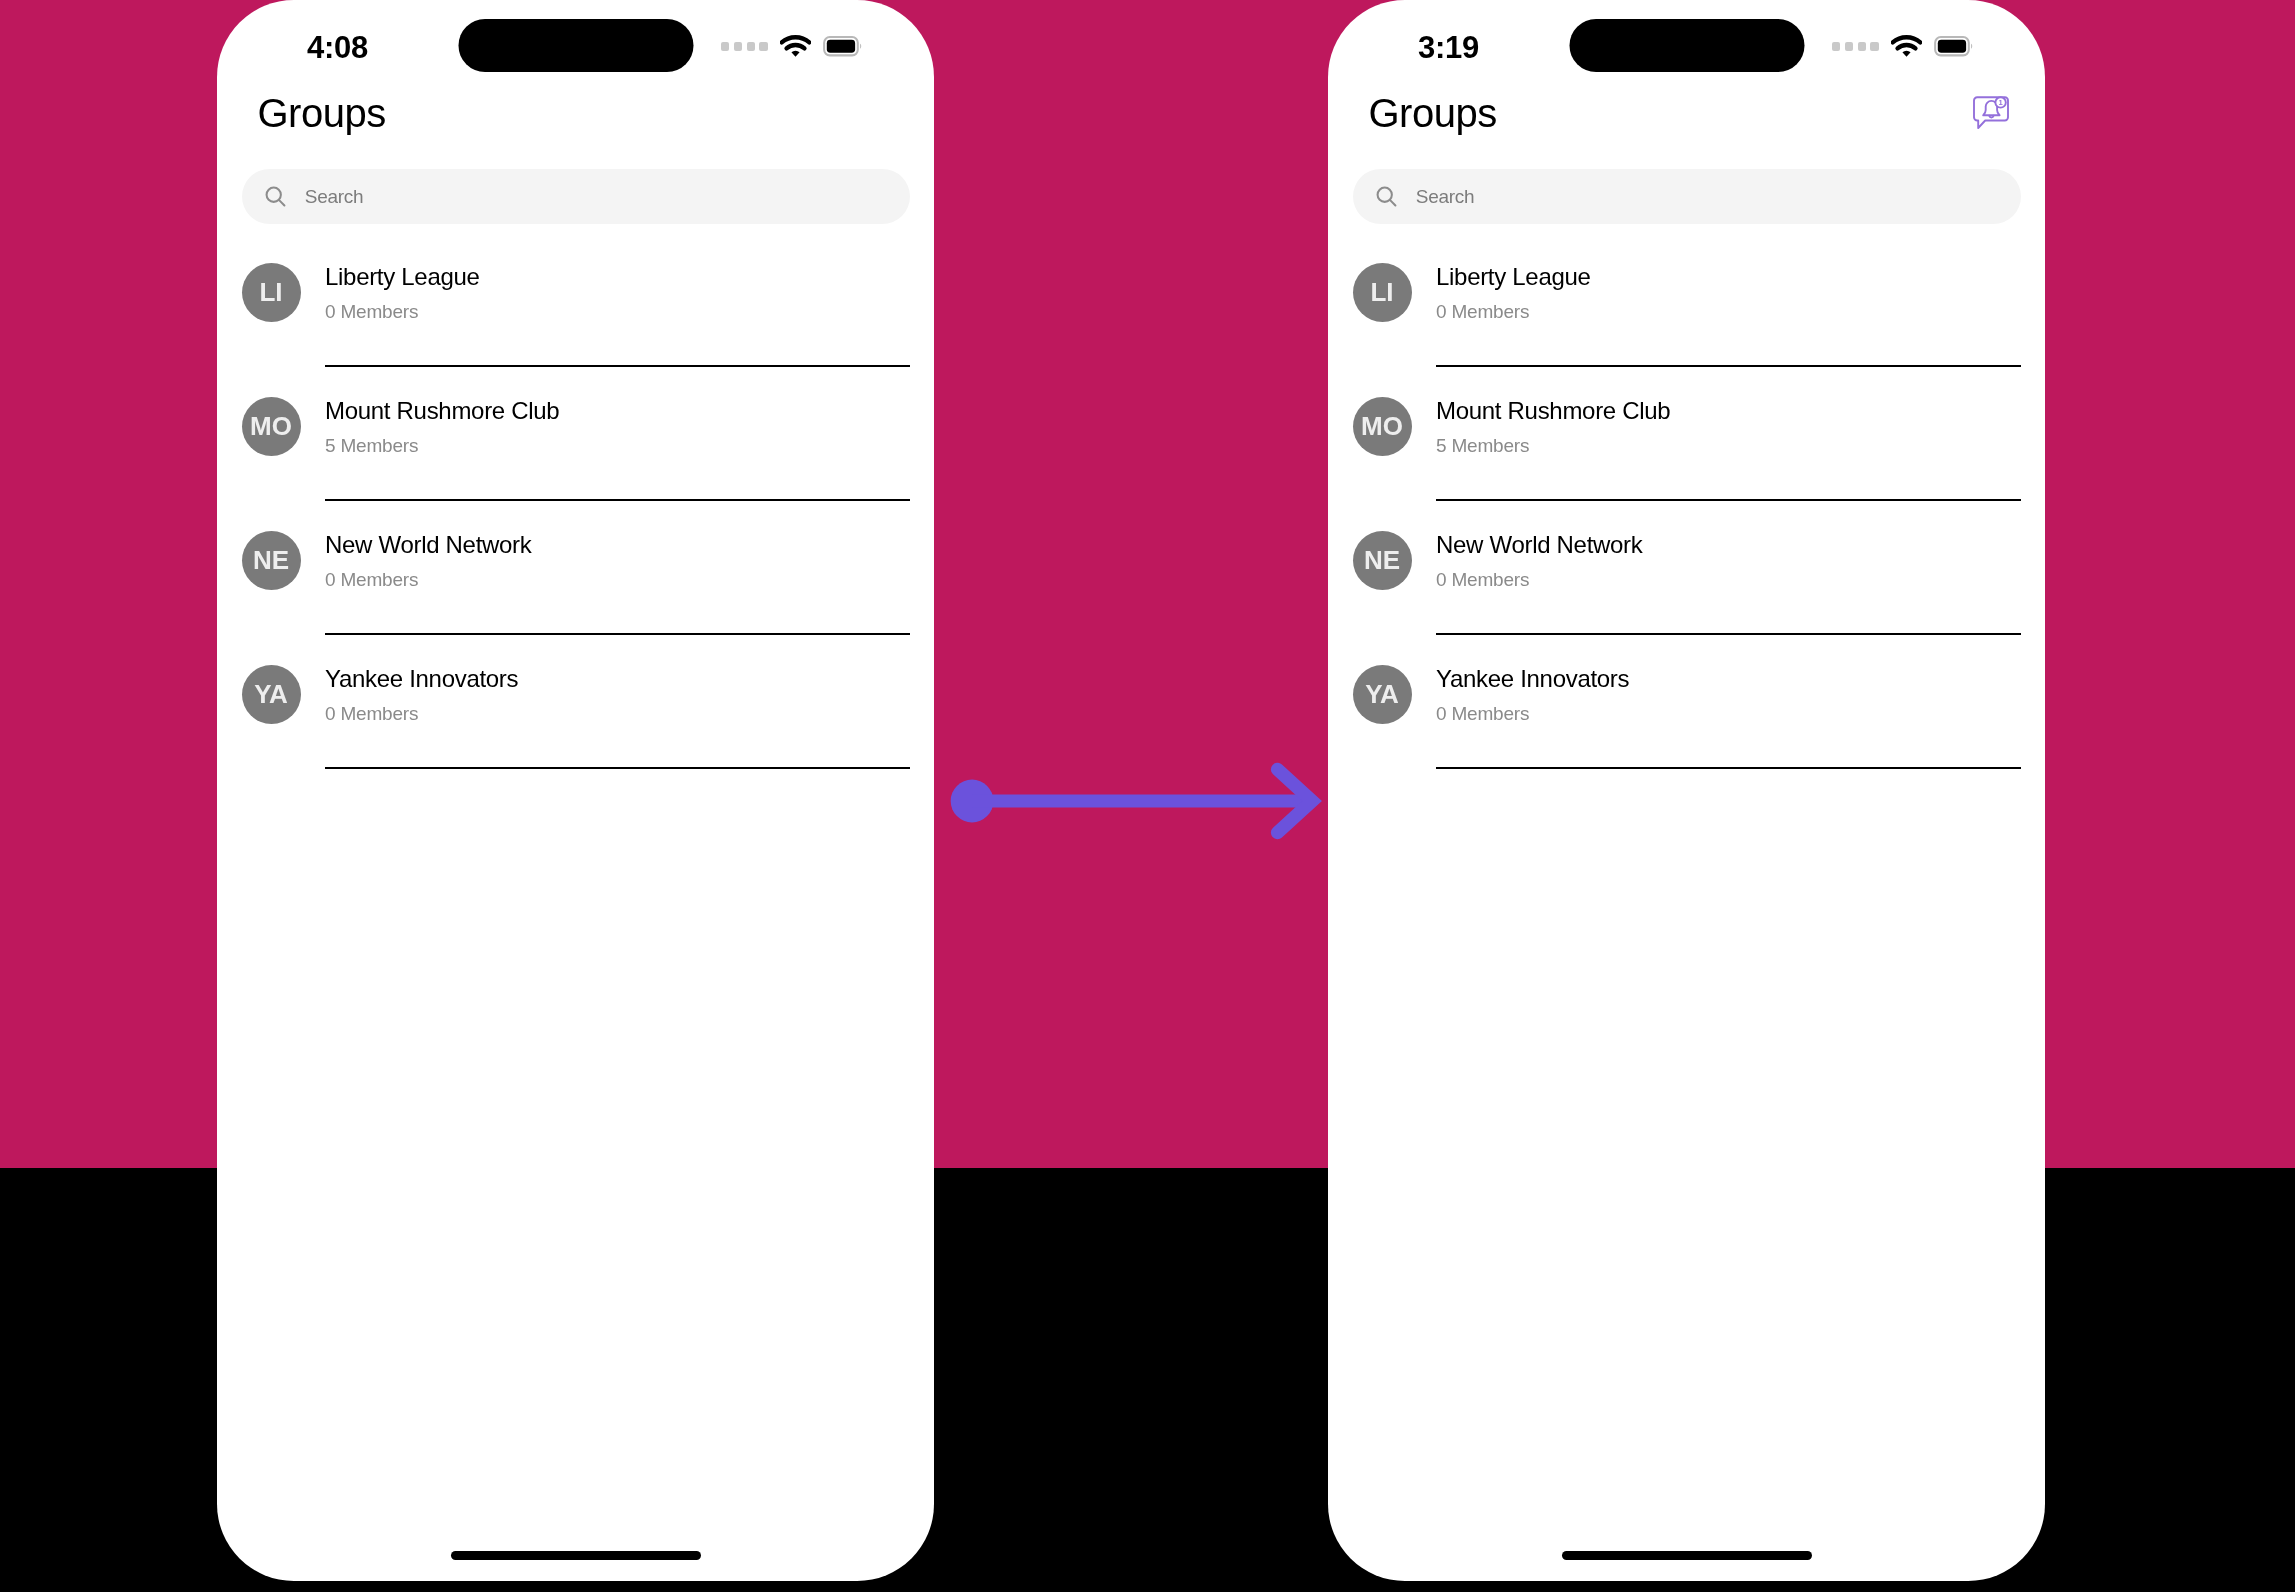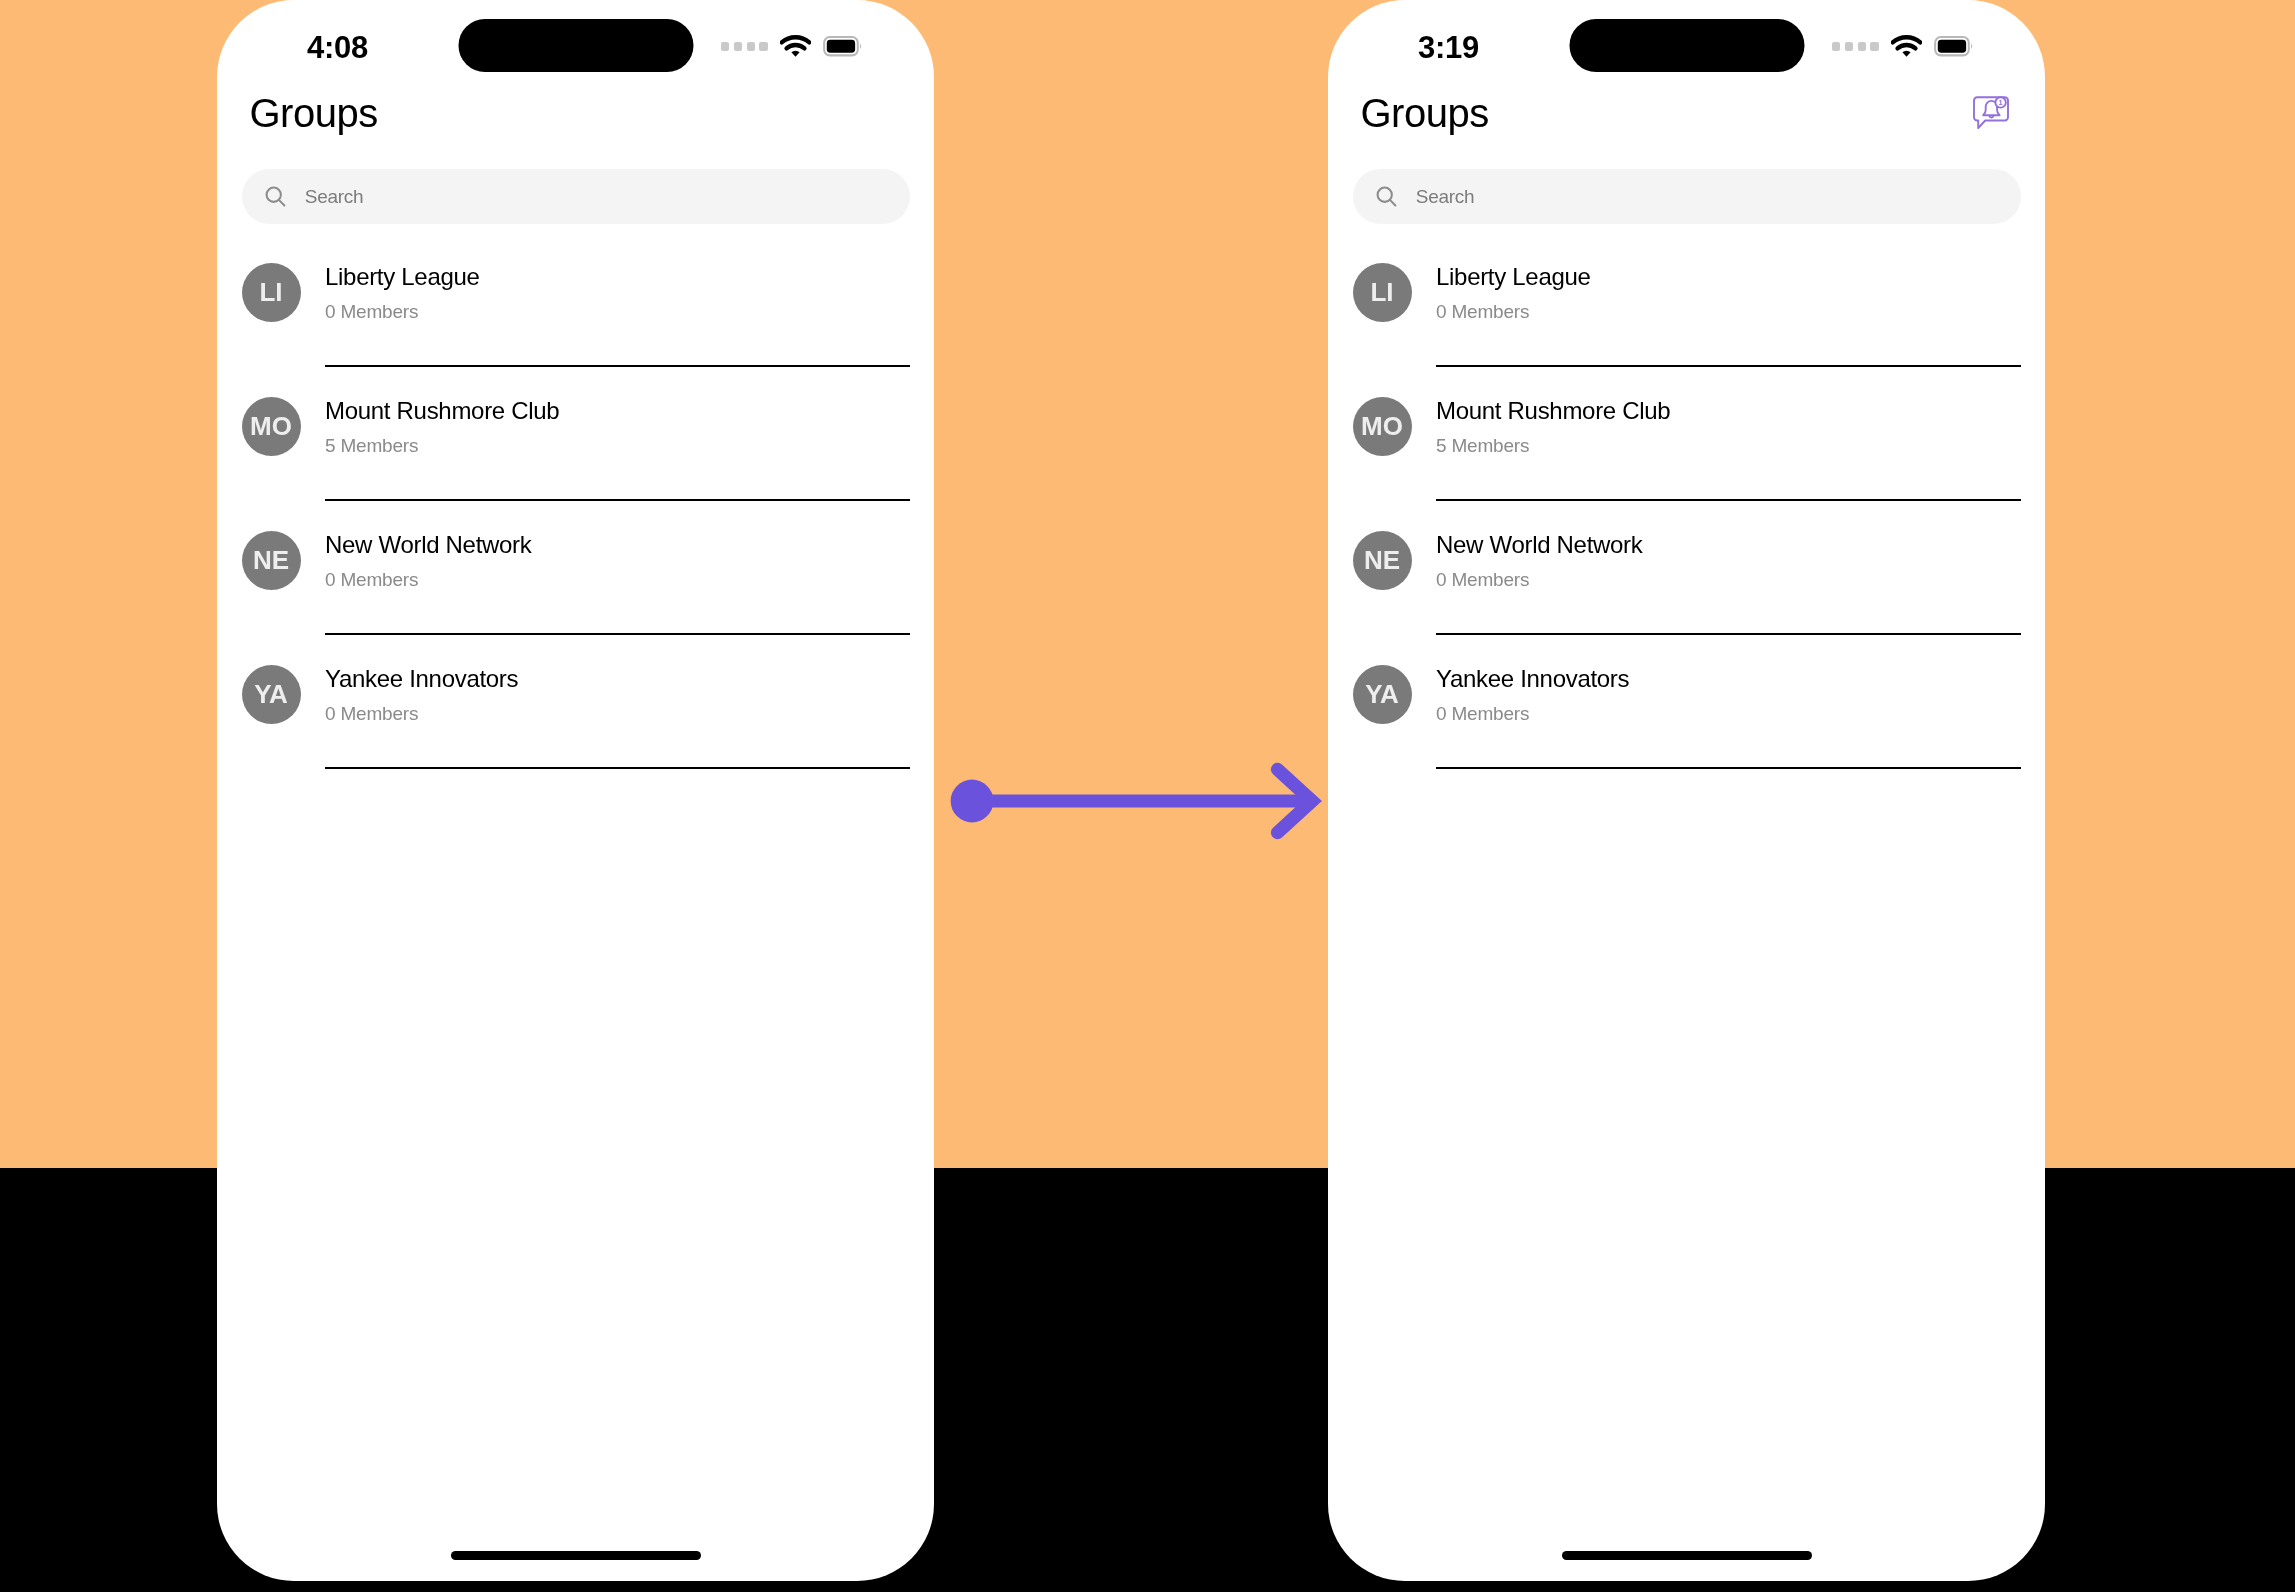--- a/index.html
+++ b/index.html
@@ -7,21 +7,21 @@
     width: 2295px;
     height: 1592px;
     background: #000000;
     font-family: "Liberation Sans", sans-serif;
     overflow: hidden;
   }
   .stage {
     position: relative;
     width: 2295px;
     height: 1168px;
-    background: #fdba74;
+    background: #be185d;
   }
 
   
   .phone {
     position: absolute;
     top: 0;
     width: 717px;
     height: 1581px;
     background: #ffffff;
     border-radius: 77px / 77px;
@@ -89,21 +89,21 @@
     display: flex;
     align-items: center;
     justify-content: space-between;
   }
   .page-title {
     font-size: 40px;
     font-weight: 400;
     color: #000000;
     letter-spacing: -0.5px;
     line-height: 1;
-    margin-left: 8px;
+    margin-left: 16px;
   }
   .notif-btn {
     width: 49px;
     height: 49px;
     display: flex;
     align-items: center;
     justify-content: center;
     margin-right: 5.1px;
   }
   .notif-btn svg { width: 44px; height: 44px; }

